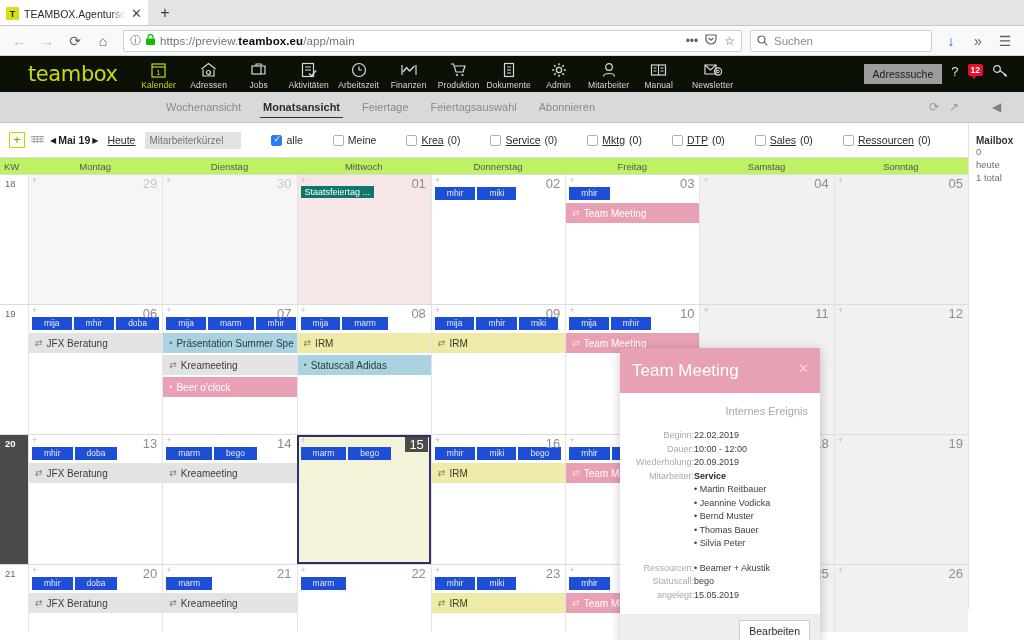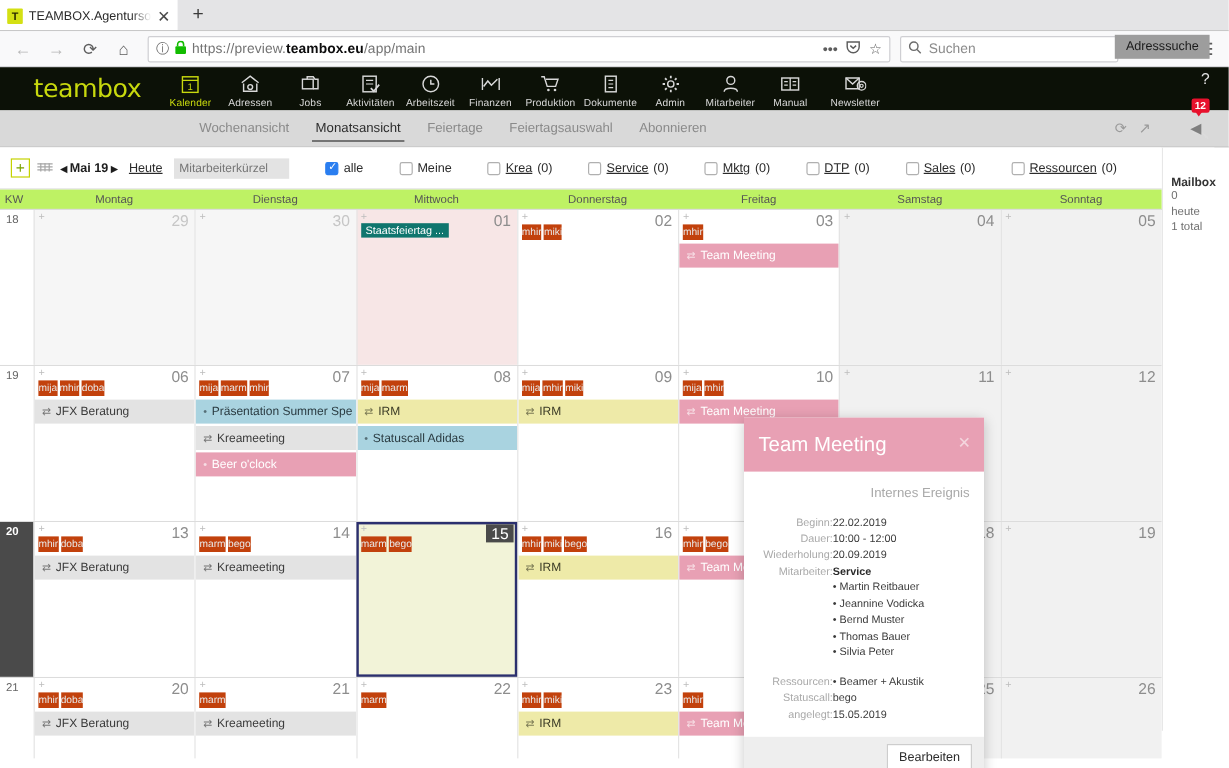--- a/index.html
+++ b/index.html
@@ -84,21 +84,21 @@
     font-weight: 400;
   }
   .nav-items { display: flex; align-items: flex-start; gap: 0; }
   .nav-item {
     width: 50px; display: flex; flex-direction: column; align-items: center;
     gap: 2px; cursor: pointer; color: #d8d8d8; padding-top: 3px;
   }
   .nav-item.active { color: #c8d90e; }
   .nav-item .ico { height: 17px; display:flex; align-items:center; justify-content:center; }
   .nav-item .lbl { font-size: 8.5px; white-space: nowrap; letter-spacing: .1px; }
-  .nav-right { margin-left: auto; display: flex; align-items: flex-end; gap: 9px; padding-right: 6px; flex-direction: column; }
+  .nav-right { margin-left: auto; display: flex; align-items: flex-start; gap: 9px; padding-right: 6px; }
   .addresssuche {
     background: #9d9d9d; color: #1b1b1b; font-size: 10.5px;
     padding: 4px 9px; cursor: pointer;
   }
   .nav-q { color: #e4e4e4; font-size: 13px; cursor: pointer; }
   .badge-red {
     background: #e8112d; color: #fff; font-size: 8.5px; font-weight: bold;
     padding: 1px 3px; border-radius: 2px; position: relative; cursor: pointer;
   }
   .badge-red:after {
@@ -111,35 +111,35 @@
   .sub-nav {
     height: 31px; background: #d9d9d9;
     display: flex; align-items: center;
     border-bottom: 1px solid #c4c4c4;
   }
   .sub-tabs { display: flex; align-items: center; gap: 0; margin-left: 155px; height: 100%; }
   .sub-tab {
     font-size: 11px; color: #8a8a8a; padding: 0 11px; cursor: pointer;
     height: 100%; display: flex; align-items: center; position: relative;
   }
-  .sub-tab.active { color: #2c2c2c; }
+  .sub-tab.active { color: #2c2c2c; font-weight: bold; }
   .sub-tab.active:after {
     content: ""; position: absolute; left: 8px; right: 8px; bottom: 4px;
     height: 1.5px; background: #333;
   }
   .sub-right { margin-left: auto; display: flex; align-items: center; gap: 10px; padding-right: 0; }
   .sub-icon { color: #9a9a9a; font-size: 12px; cursor: pointer; }
   .sub-collapse { width: 55px; text-align: center; color: #7f7f7f; font-size: 12px; cursor: pointer; }
 
   
   .app-body { display: flex; height: 486px; background: #fff; }
   .main-col { width: 968px; position: relative; background: #fff; }
   .right-col {
     width: 44px; background: #fff; border-left: 1px solid #e2e2e2;
-    padding: 24px 6px 0 7px;
+    padding: 12px 6px 0 7px;
   }
   .mailbox-title { font-size: 10px; font-weight: bold; color: #333; }
   .mailbox-line { font-size: 9.5px; color: #6f6f6f; line-height: 1.35; }
 
   
   .filter-bar {
     height: 34px; display: flex; align-items: center;
     padding: 0 8px 0 9px; gap: 6px; background: #fff;
   }
   .plus-btn {
@@ -197,22 +197,22 @@
   .day-num {
     position: absolute; right: 5px; top: 1px; font-size: 13px; color: #8d8d8d;
     font-weight: 300;
   }
   .day.other .day-num { color: #c6c6c6; }
   .day-num.today {
     background: #4a4a4a; color: #fff; padding: 0 4px; font-weight: 400; top: 2px; right: 3px;
   }
   .kurzel-row { display: flex; gap: 2px; padding: 10px 0 0 3px; flex-wrap: wrap; }
   .kurzel {
-    background: #c2410c; color: #e8e8e8; font-size: 8.5px;
-    padding: 1px 0; line-height: 11px;
+    background: #1d4ed8; color: #e8e8e8; font-size: 8.5px;
+    padding: 1px 12px; line-height: 11px;
   }
   .ev-list { margin-top: 3px; }
   .ev {
     height: 20px; display: flex; align-items: center; gap: 4px;
     padding: 0 4px 0 6px; font-size: 10px; margin-bottom: 2px;
     white-space: nowrap; overflow: hidden; cursor: pointer;
   }
   .ev .ev-ico { font-size: 9px; opacity: .65; }
   .ev.gray { background: #e3e3e3; color: #3b3b3b; }
   .ev.blue { background: #a9d3e0; color: #2a3b41; }

